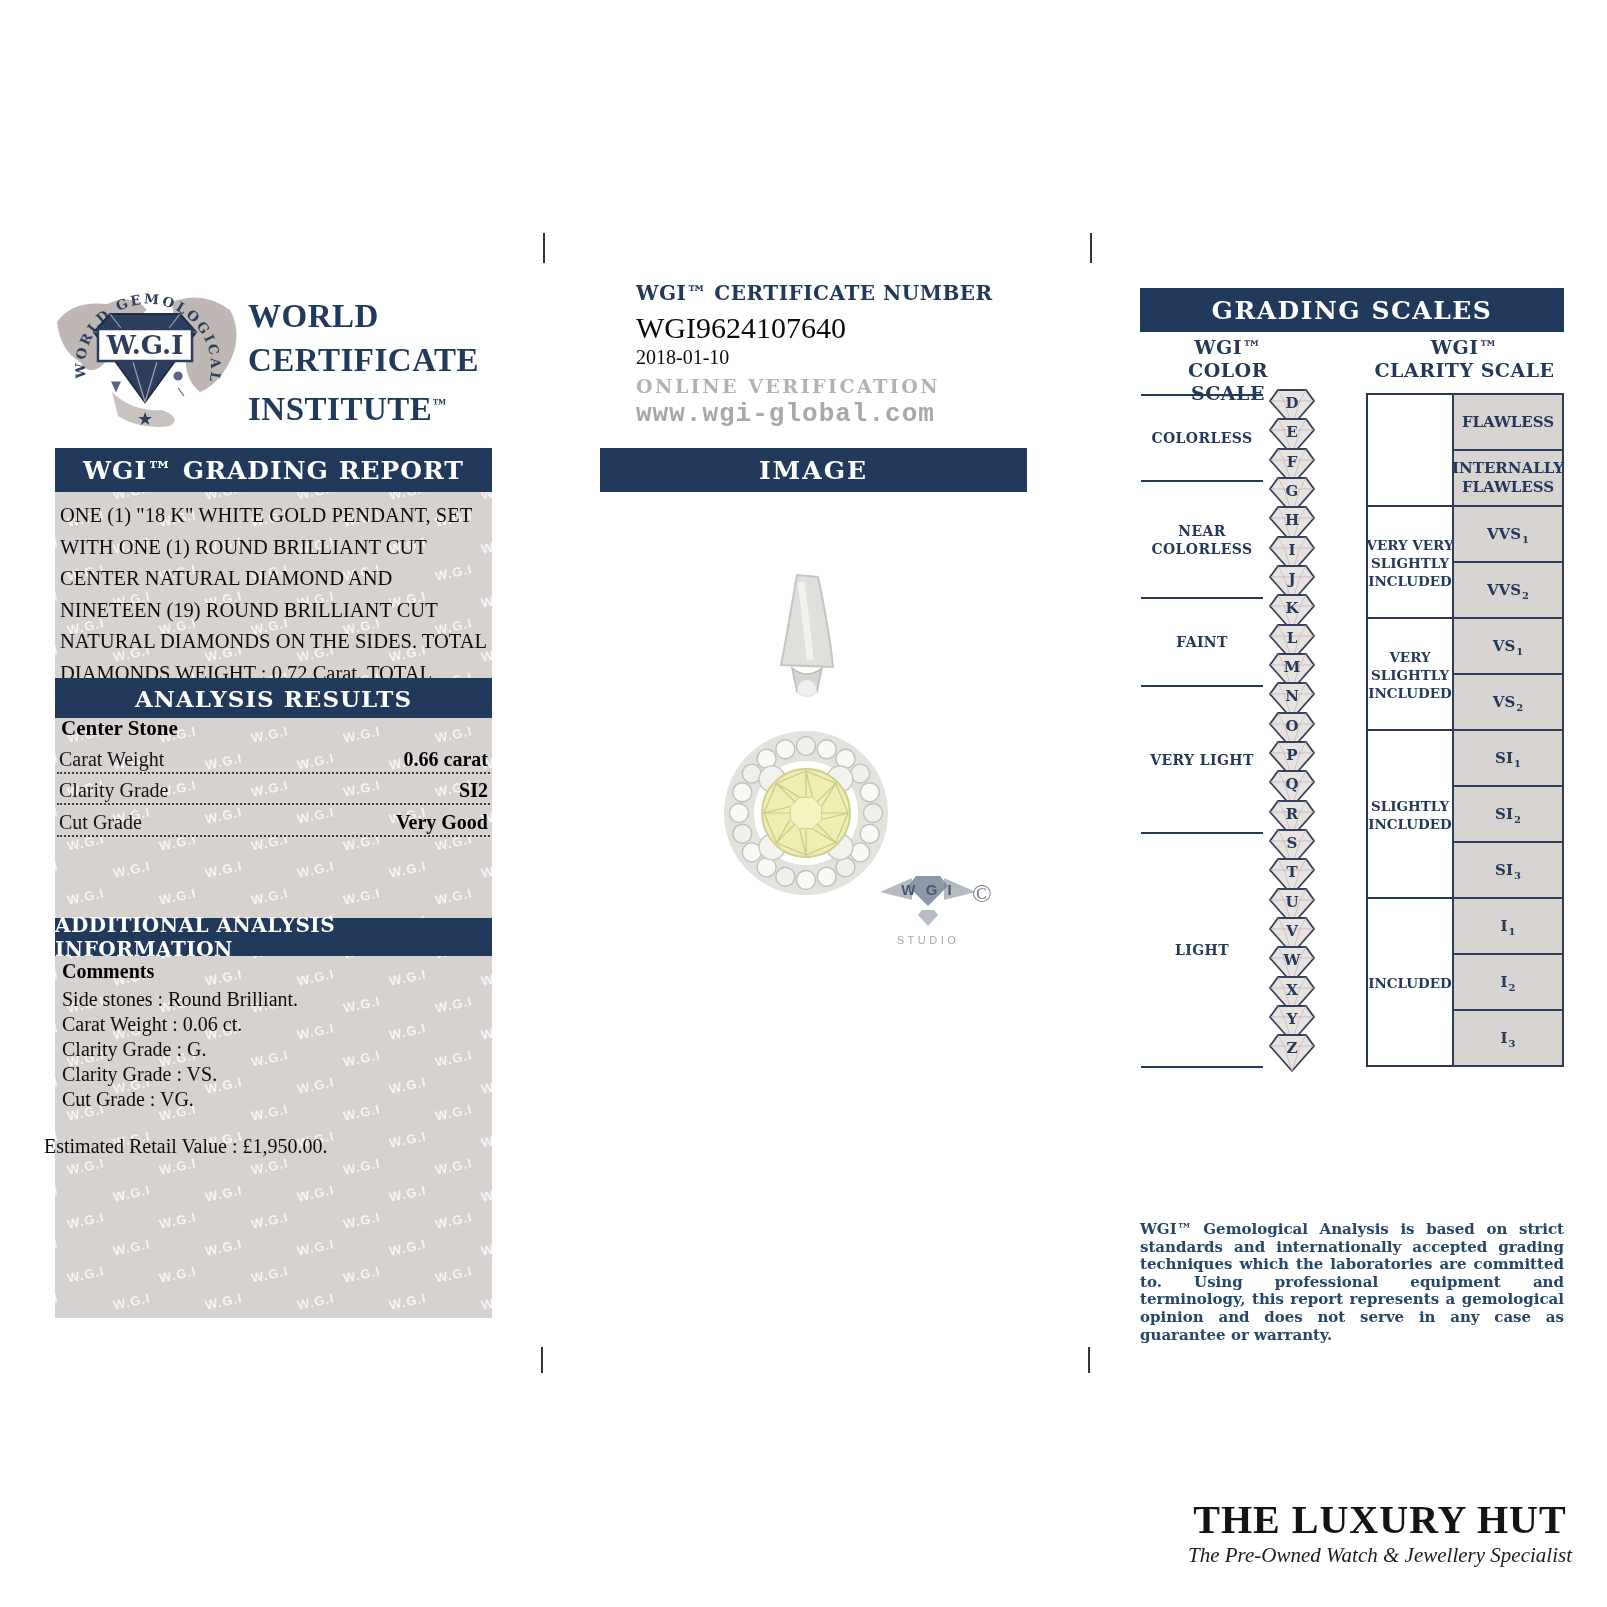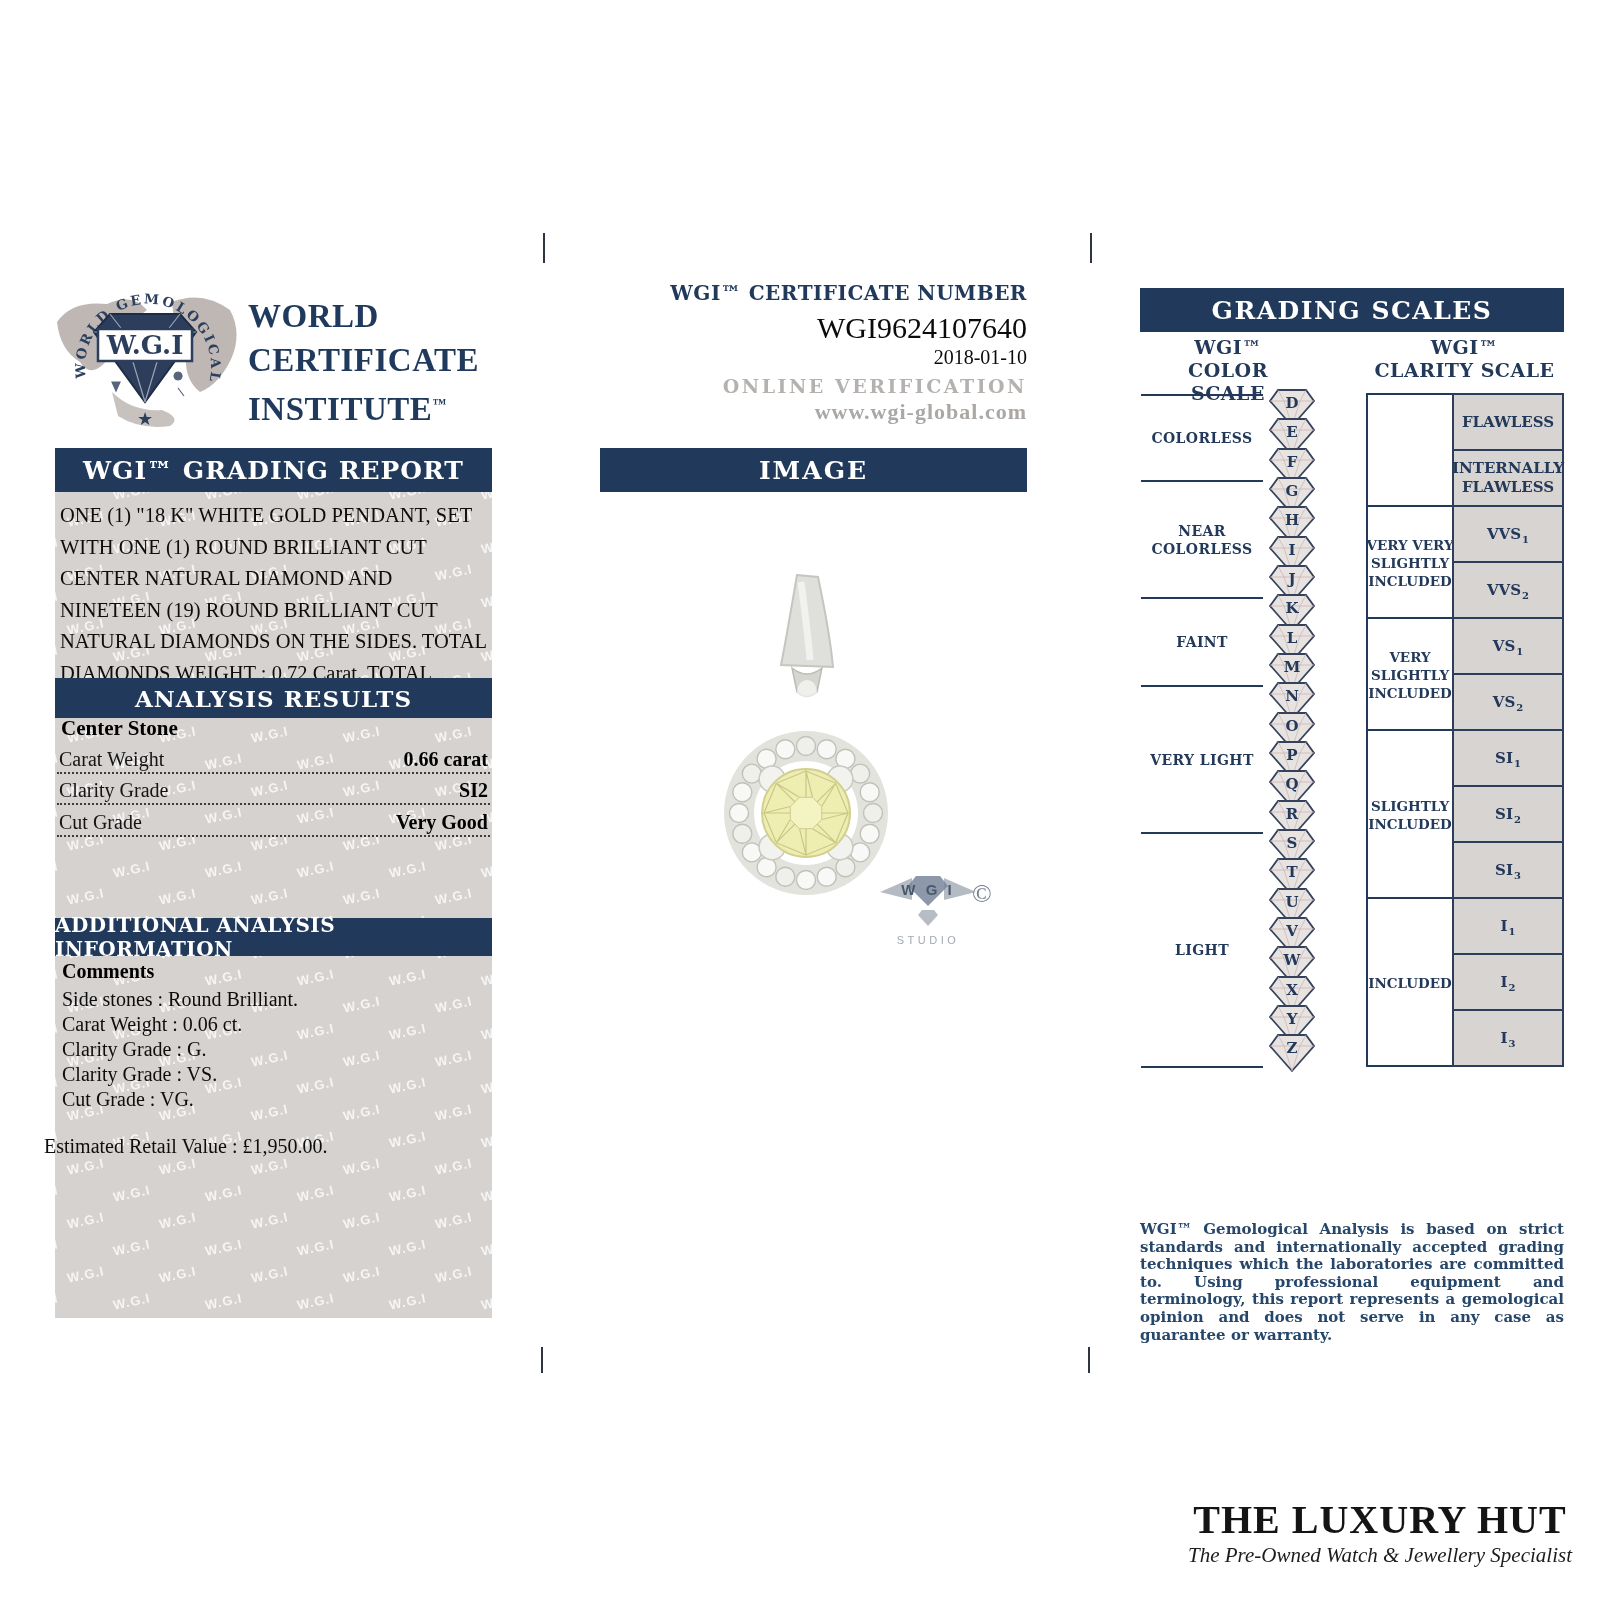--- a/index.html
+++ b/index.html
@@ -31,28 +31,28 @@
   #analysis-rows{left:57px;top:742px;width:433px}
   .arow{box-sizing:border-box;height:31.6px;border-bottom:2px dotted #3b3b3b;display:flex;
         justify-content:space-between;align-items:flex-end;padding:0 2px 1px 2px;font-size:20px}
   .alabel{color:#151515}
   .avalue{font-weight:bold;color:#000}
   #comments-h{left:62px;top:960px;font-size:20px;font-weight:bold;color:#000}
   #comment-lines{left:62px;top:987px;font-size:20px;line-height:25px;color:#0d0d0d}
   #retail{left:44px;top:1135px;font-size:20px;color:#0d0d0d}
 
   
-  .cstack{position:absolute;left:600px;width:427px;text-align:right}
+  .cstack{position:absolute;left:636px;width:427px;text-align:left}
   #cert-label{top:281px;font-family:"DejaVu Serif",serif;font-weight:bold;font-size:20px;
               color:#21395a;letter-spacing:.5px}
   #cert-number{top:311px;font-size:30px;color:#0b0b0b}
   #cert-date{top:346px;font-size:20px;color:#0b0b0b}
   #online-ver{top:375px;font-family:"DejaVu Serif",serif;font-weight:bold;font-size:19px;
               color:#b5b1ae;letter-spacing:2.5px}
-  #website{top:399px;font-family:Liberation Serif, serif;font-weight:bold;font-size:22px;
+  #website{top:399px;font-family:Liberation Mono, monospace;font-weight:bold;font-size:26px;
            color:#aba7a4;letter-spacing:1px}
 
   
   .scaleHeading{position:absolute;top:336px;text-align:center;font-family:"DejaVu Serif",serif;
                 font-weight:bold;font-size:19px;line-height:23px;color:#23395a;letter-spacing:.5px}
   #color-heading{left:1148px;width:160px}
   #clarity-heading{left:1372px;width:185px}
   .hline{position:absolute;height:2px;background:#23395a}
   .color-line{left:1141px;width:122px}
   .clarity-line{left:1366px;width:88px}

